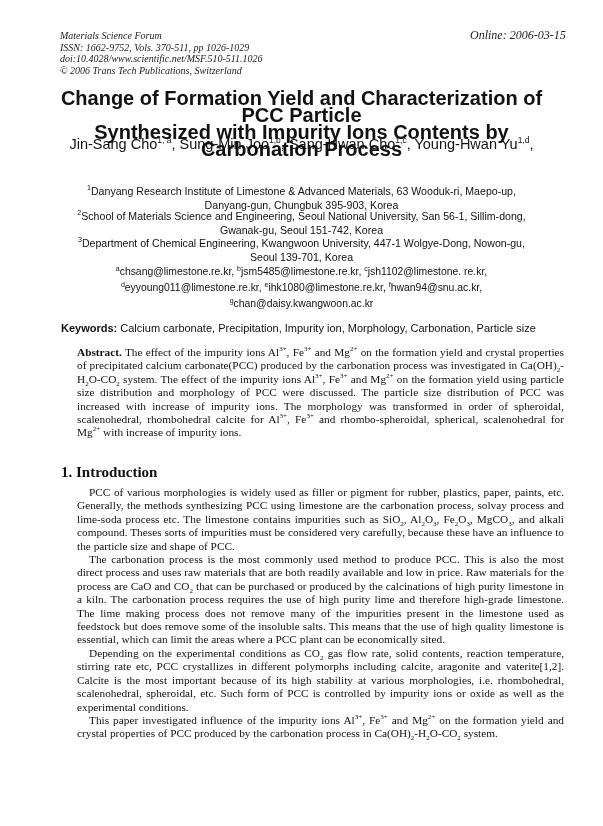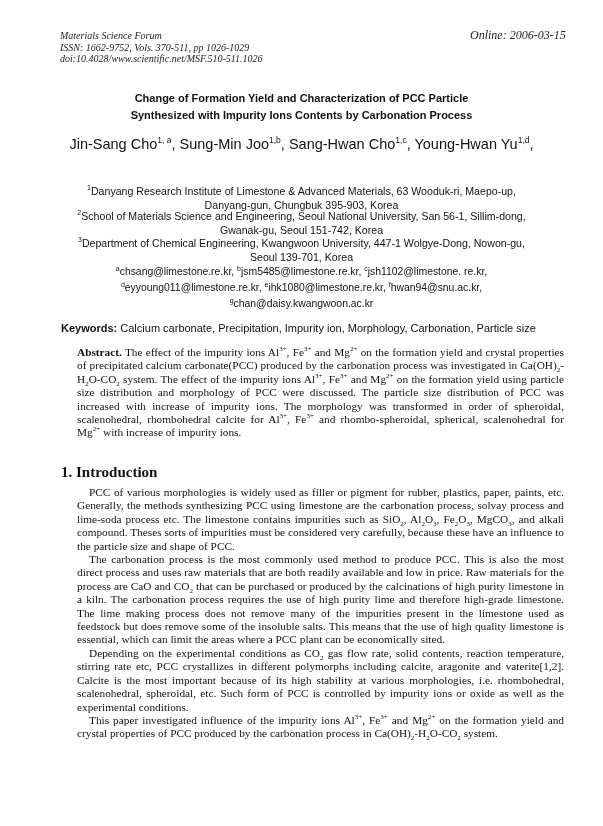--- a/index.html
+++ b/index.html
@@ -1,20 +1,20 @@
 <!DOCTYPE html>
 <html><head>
 <meta charset="utf-8">
 <style>
   html, body { margin:0; padding:0; background:#ffffff; }
   body { width:603px; height:826px; position:relative; overflow:hidden; color:#111; }
   .page { position:absolute; left:0; top:0; width:603px; height:826px; }
   .hdr { position:absolute; left:60px; top:30px; font-family:"Liberation Serif", serif; font-style:italic; font-size:10px; line-height:11.5px; color:#222; }
   .hdr-right { position:absolute; left:470px; top:30px; font-family:"Liberation Serif", serif; font-style:italic; font-size:12px; line-height:11.5px; color:#222; }
-  .title { position:absolute; left:40px; width:523px; top:90px; text-align:center; font-family:"Liberation Sans", sans-serif; font-weight:bold; font-size:11px; line-height:17px; }
+  .title { position:absolute; left:40px; width:523px; top:90px; text-align:center; font-family:"Liberation Sans", sans-serif; font-weight:bold; font-size:20px; line-height:17px; }
   .authors { position:absolute; left:40px; width:523px; top:128px; text-align:center; font-family:"Liberation Sans", sans-serif; font-size:14.5px; line-height:24px; }
   .authors sup { font-size:8.5px; }
   .aff { position:absolute; left:55px; width:493px; text-align:center; font-family:"Liberation Sans", sans-serif; font-size:10.6px; line-height:14px; }
   .aff sup { font-size:7px; }
   .emails { position:absolute; left:55px; width:493px; top:263px; text-align:center; font-family:"Liberation Sans", sans-serif; font-size:10.4px; line-height:12.5px; }
   .emails sup { font-size:7px; }
   .kw { position:absolute; left:61px; top:322px; font-family:"Liberation Sans", sans-serif; font-size:11px; line-height:13px; white-space:nowrap; }
   .kw b { font-weight:bold; }
   .body { position:absolute; left:61px; width:487px; font-family:"Liberation Serif", serif; font-size:11.3px; line-height:13.4px; text-align:justify;margin-left:16px; }
   .body sup { font-size:7px; line-height:0; }
@@ -26,20 +26,21 @@
 </style>
 </head>
 <body>
 
 <div class="page">
 
   <div class="hdr">
     <div>Materials Science Forum</div>
     <div>ISSN: 1662-9752, Vols. 370-511, pp 1026-1029</div>
     <div>doi:10.4028/www.scientific.net/MSF.510-511.1026</div>
+    <div>© 2006 Trans Tech Publications, Switzerland</div>
   </div>
   <div class="hdr-right">Online: 2006-03-15</div>
 
   <div class="title">
     <div>Change of Formation Yield and Characterization of PCC Particle</div>
     <div>Synthesized with Impurity Ions Contents by Carbonation Process</div>
   </div>
 
   <div class="authors">
     <div>

